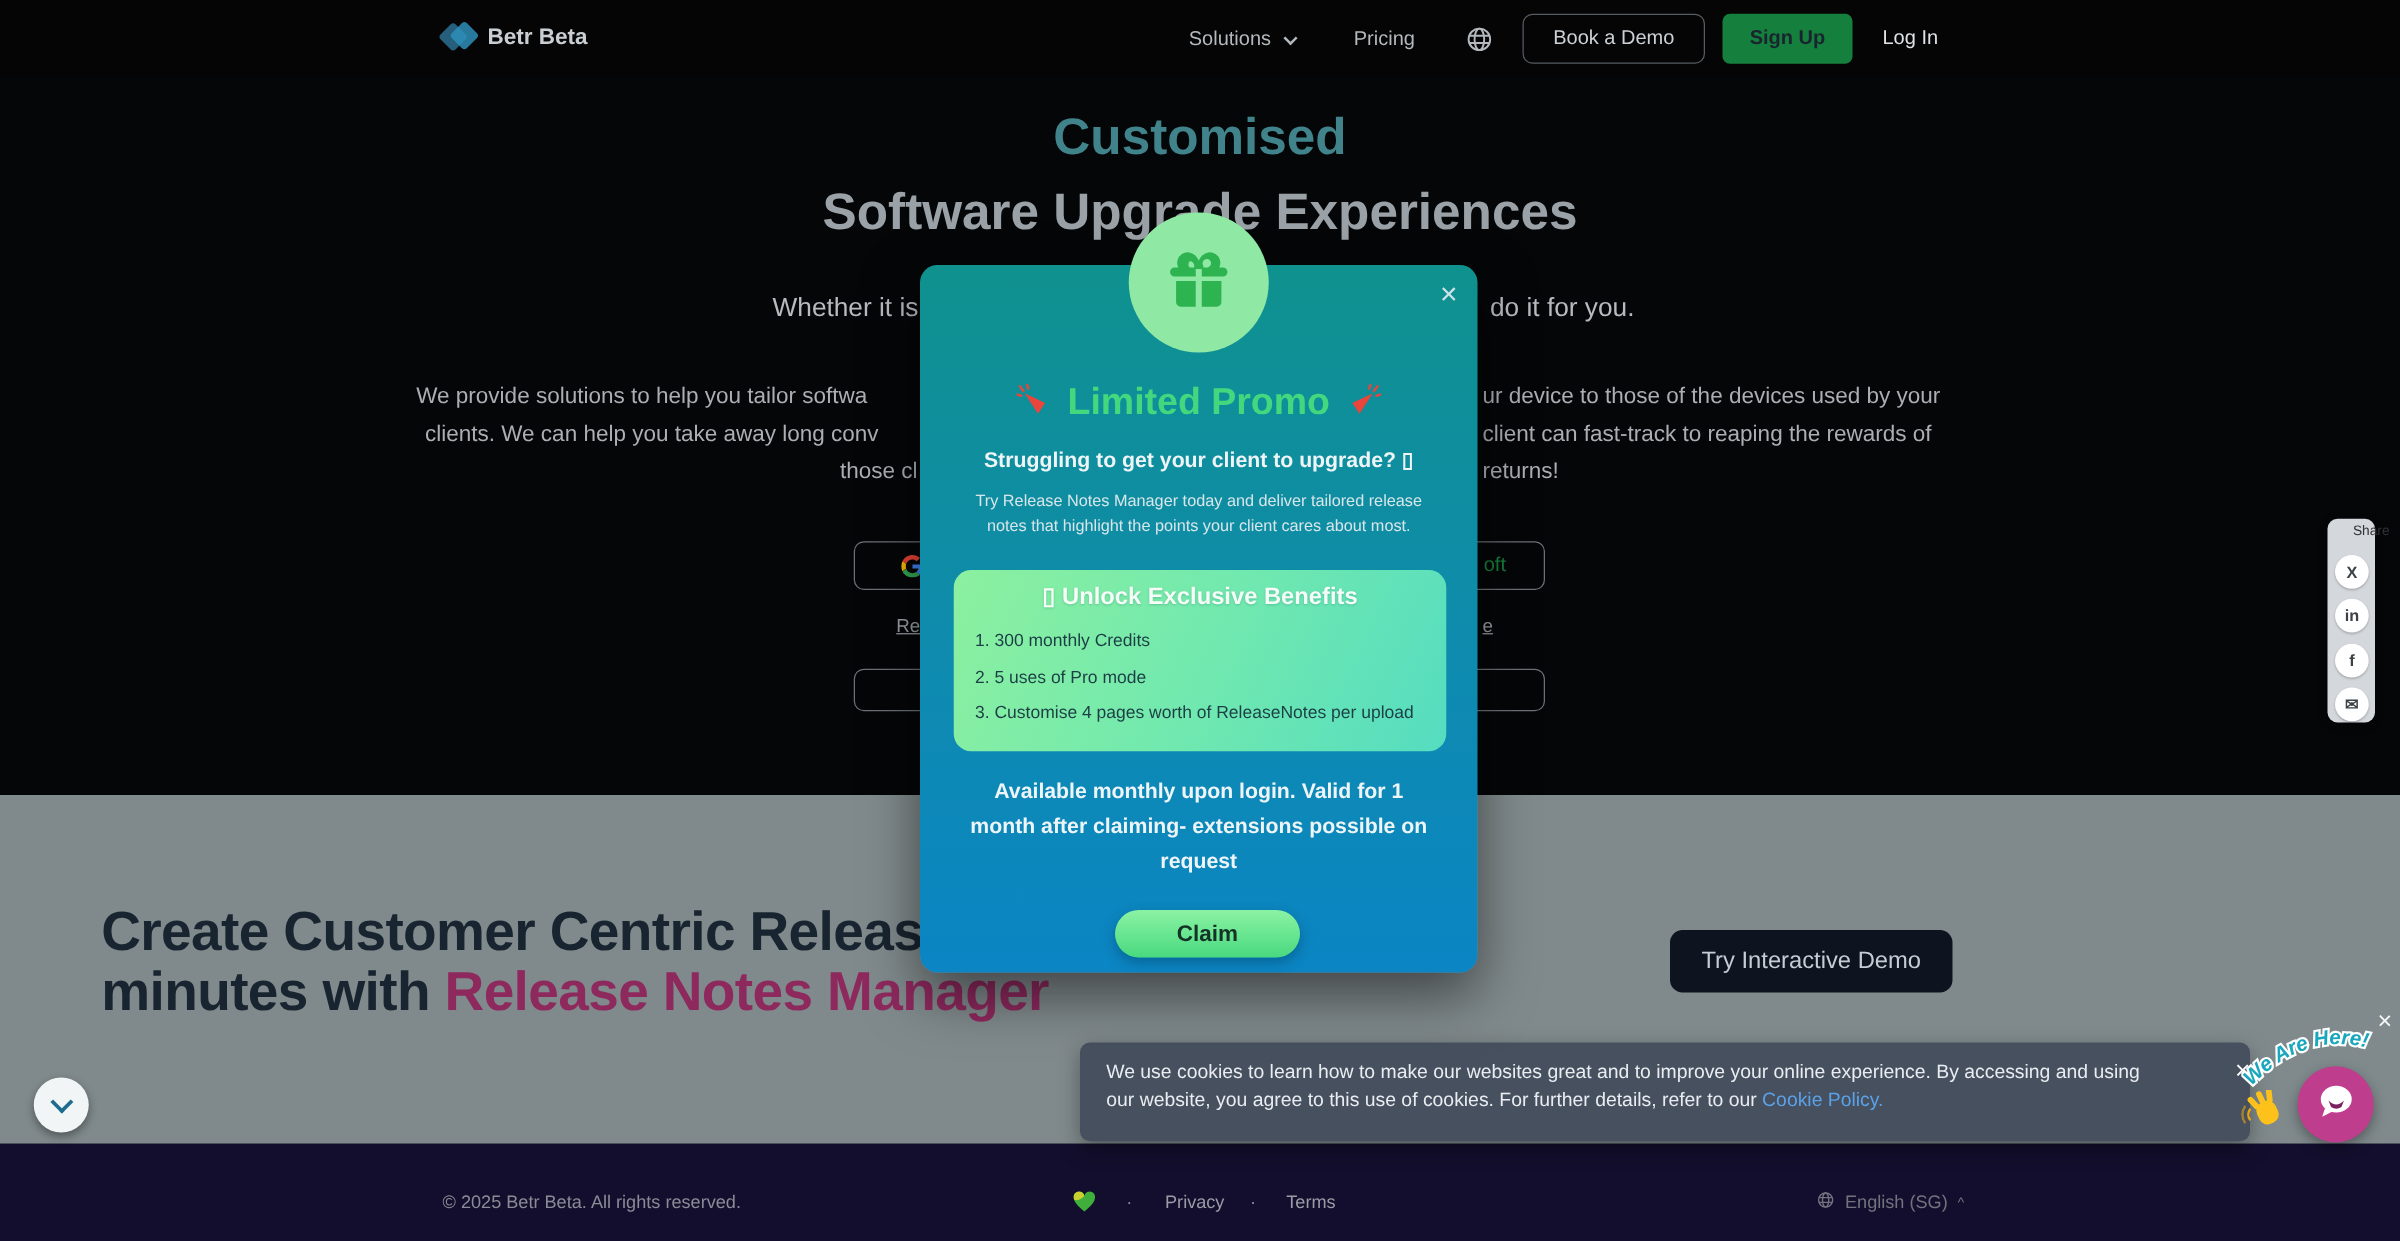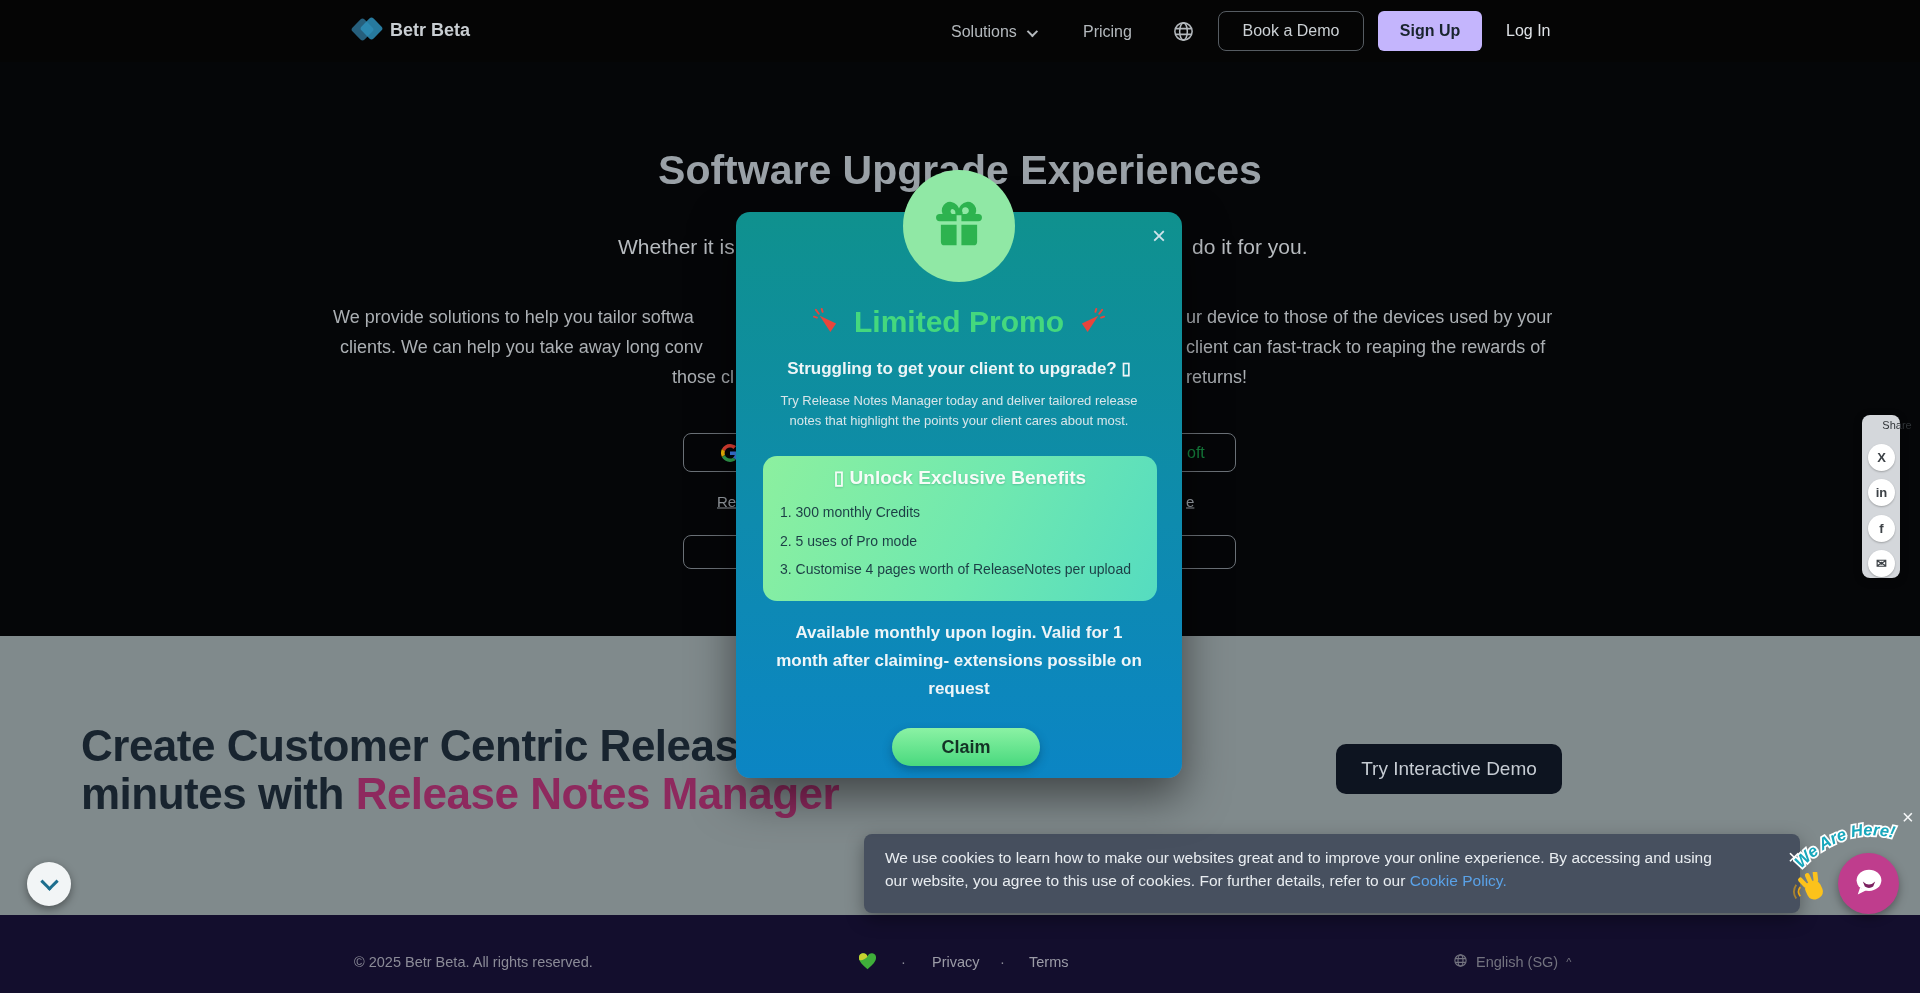--- a/index.html
+++ b/index.html
@@ -14,21 +14,21 @@
   
   .nav{ left:0; top:0; width:1920px; height:62px; background:#050505; }
   .brand-text{ left:390px; top:30px; font-size:18px; font-weight:bold; color:#c9ced2; }
   .logo{ left:352px; top:13px; width:36px; height:36px; }
   .logo i{ position:absolute; width:17px; height:17px; border-radius:3px; transform:rotate(45deg); }
   .logo .d1{ left:2px; top:8px; background:#265f7c; }
   .logo .d2{ left:11px; top:7px; background:#2e8fba; opacity:.85; }
   .navlink{ font-size:16px; color:#b4b9bd; cursor:pointer; }
   .chev{ display:inline-block; width:8px; height:8px; border-right:2px solid #b4b9bd; border-bottom:2px solid #b4b9bd; transform:rotate(45deg) translateY(-2px); margin-left:10px; }
   .bookdemo{ left:1218px; top:11px; width:146px; height:40px; border:1px solid #565c62; border-radius:8px; font-size:16px; color:#ccd1d5; }
-  .signup{ left:1378px; top:11px; width:104px; height:40px; background:#c4b5fd; border-radius:6px; font-size:16px; font-weight:600; color:#19242e; }
+  .signup{ left:1378px; top:11px; width:104px; height:40px; background:#15803d; border-radius:6px; font-size:16px; font-weight:600; color:#19242e; }
   .login{ left:1506px; top:31px; font-size:16px; color:#dfe3e7; cursor:pointer; }
 
   
   .hero-accent{ top:110px; font-size:41px; font-weight:bold; color:#41838a; }
   .hero-main{ top:170px; font-size:41px; font-weight:bold; color:#9aa1a7; }
   .tagline{ font-size:21px; color:#b7bbbf; }
   .ptxt{ font-size:18px; color:#abafb3; }
   .oauth{ position:absolute; height:39px; border:1px solid #6b7177; border-radius:8px; background:transparent; }
   .oauth-txt{ font-size:16px; color:#15803d; }
   .minilink{ font-size:15px; color:#9ba1a7; text-decoration:underline; cursor:pointer; }
@@ -119,20 +119,21 @@
 
     <div class="abs btn bookdemo">
       <span>Book a Demo</span>
     </div>
     <div class="abs btn signup">
       <span>Sign Up</span>
     </div>
     <span class="t login">Log In</span>
   </div>
 
+  <span class="t cx hero-accent">Customised</span>
   <span class="t cx hero-main">Software Upgrade Experiences</span>
 
   <span class="t tagline" style="left:618px; top:247px;">Whether it is</span>
   <span class="t tagline" style="left:1192px; top:247px;">do it for you.</span>
 
   <span class="t ptxt" style="left:333px; top:317px;">We provide solutions to help you tailor softwa</span>
   <span class="t ptxt" style="left:1186px; top:317px;">ur device to those of the devices used by your</span>
   <span class="t ptxt" style="left:340px; top:347px;">clients. We can help you take away long conv</span>
   <span class="t ptxt" style="left:1186px; top:347px;">client can fast-track to reaping the rewards of</span>
   <span class="t ptxt" style="left:672px; top:377px;">those cl</span>

